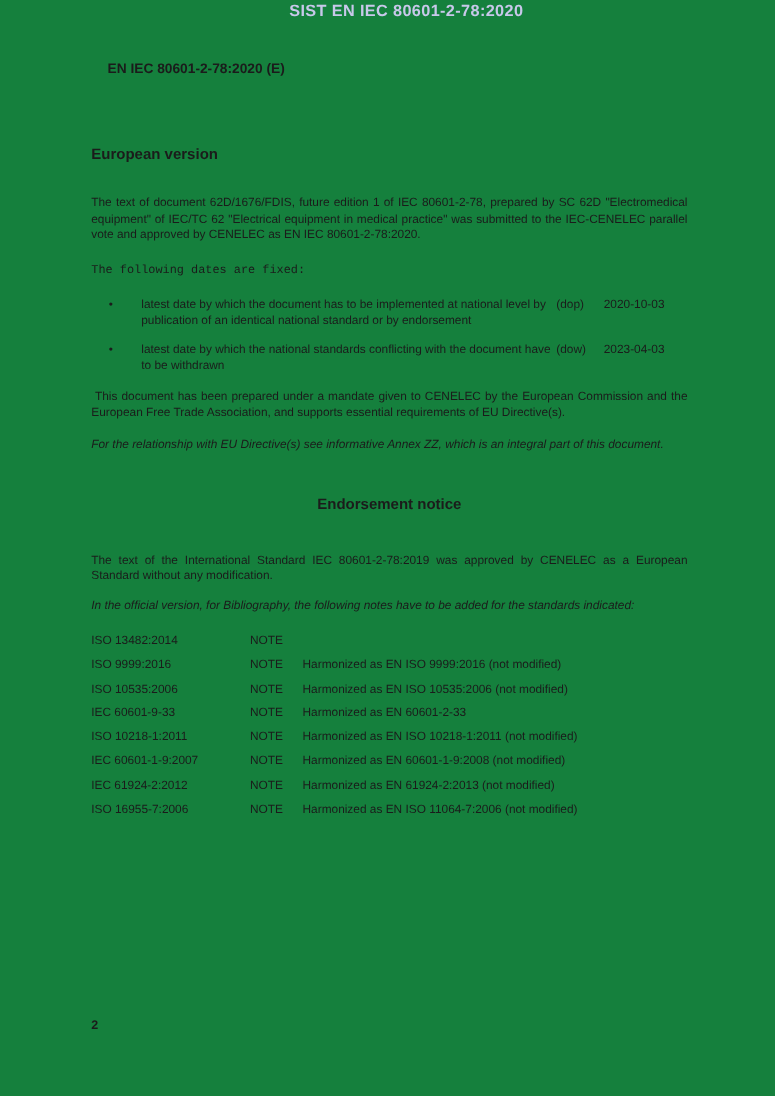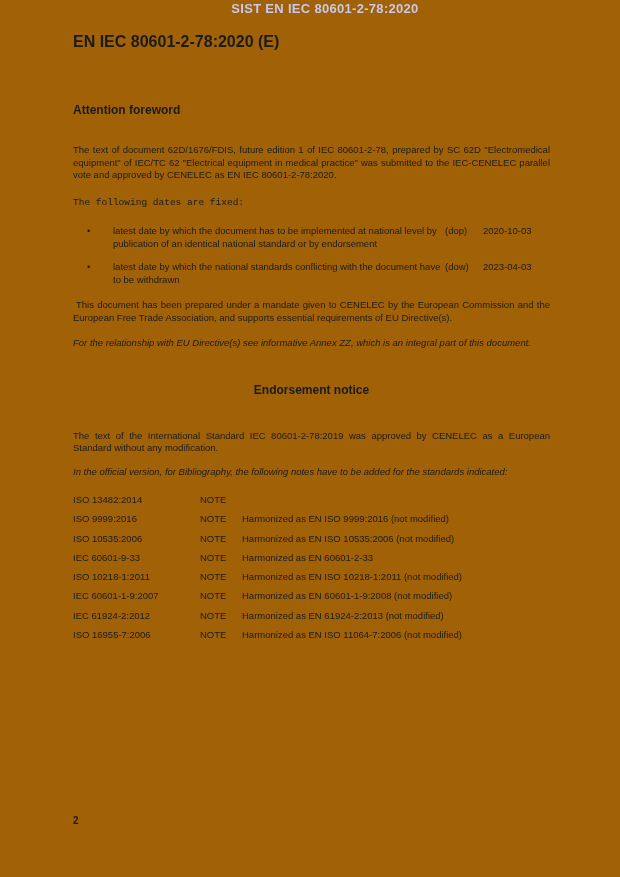--- a/index.html
+++ b/index.html
@@ -1,42 +1,42 @@
 <!DOCTYPE html>
 <html><head>
 <meta charset="utf-8">
 <style>
   * { box-sizing: border-box; }
   html, body { margin: 0; padding: 0; background: #ffffff; }
   .page {
     position: relative;
     width: 620px;
     height: 877px;
-    background: #a16207;
+    background: #15803d;
     font-family: "Liberation Sans", sans-serif;
     color: #1b1b1b;
     padding: 36px 70px 0 73px;
     overflow: hidden;
   }
   .watermark {
     position: absolute;
     top: 1px;
     left: 30px;
     right: 0;
     text-align: center;
     font-size: 13px;
     font-weight: bold;
     letter-spacing: 0.3px;
     color: #c8c8ea;
   }
   .doc-header {
-    font-size: 16px;
+    font-size: 11px;
     line-height: 12px;
     font-weight: bold;
-    margin: 0;
+    margin: 13px;
   }
   .h-foreword {
     margin: 55px 0 0 0;
     font-size: 12px;
     line-height: 14px;
     font-weight: bold;
   }
   p { margin: 0; font-size: 9.5px; line-height: 12.5px; }
   .p-intro    { margin-top: 27px; text-align: justify; }
   .p-dates    { margin-top: 15px; font-family: Liberation Mono, monospace; }
@@ -77,21 +77,21 @@
 </style>
 </head>
 <body>
 
 <div class="page">
 
   <div class="watermark">SIST EN IEC 80601-2-78:2020</div>
 
   <div class="doc-header">EN IEC 80601-2-78:2020 (E)</div>
 
-  <h1 class="h-foreword">Attention foreword</h1>
+  <h1 class="h-foreword">European version</h1>
 
   <p class="p-intro">The text of document 62D/1676/FDIS, future edition 1 of IEC 80601-2-78, prepared by SC 62D "Electromedical equipment" of IEC/TC 62 "Electrical equipment in medical practice" was submitted to the IEC-CENELEC parallel vote and approved by CENELEC as EN IEC 80601-2-78:2020.</p>
 
   <p class="p-dates">The following dates are fixed:</p>
 
   <div class="date-row">
     <span class="bullet">•</span>
     <span class="date-text">latest date by which the document has to be implemented at national level by publication of an identical national standard or by endorsement</span>
     <span class="date-label">(dop)</span>
     <span class="date-value">2020-10-03</span>

